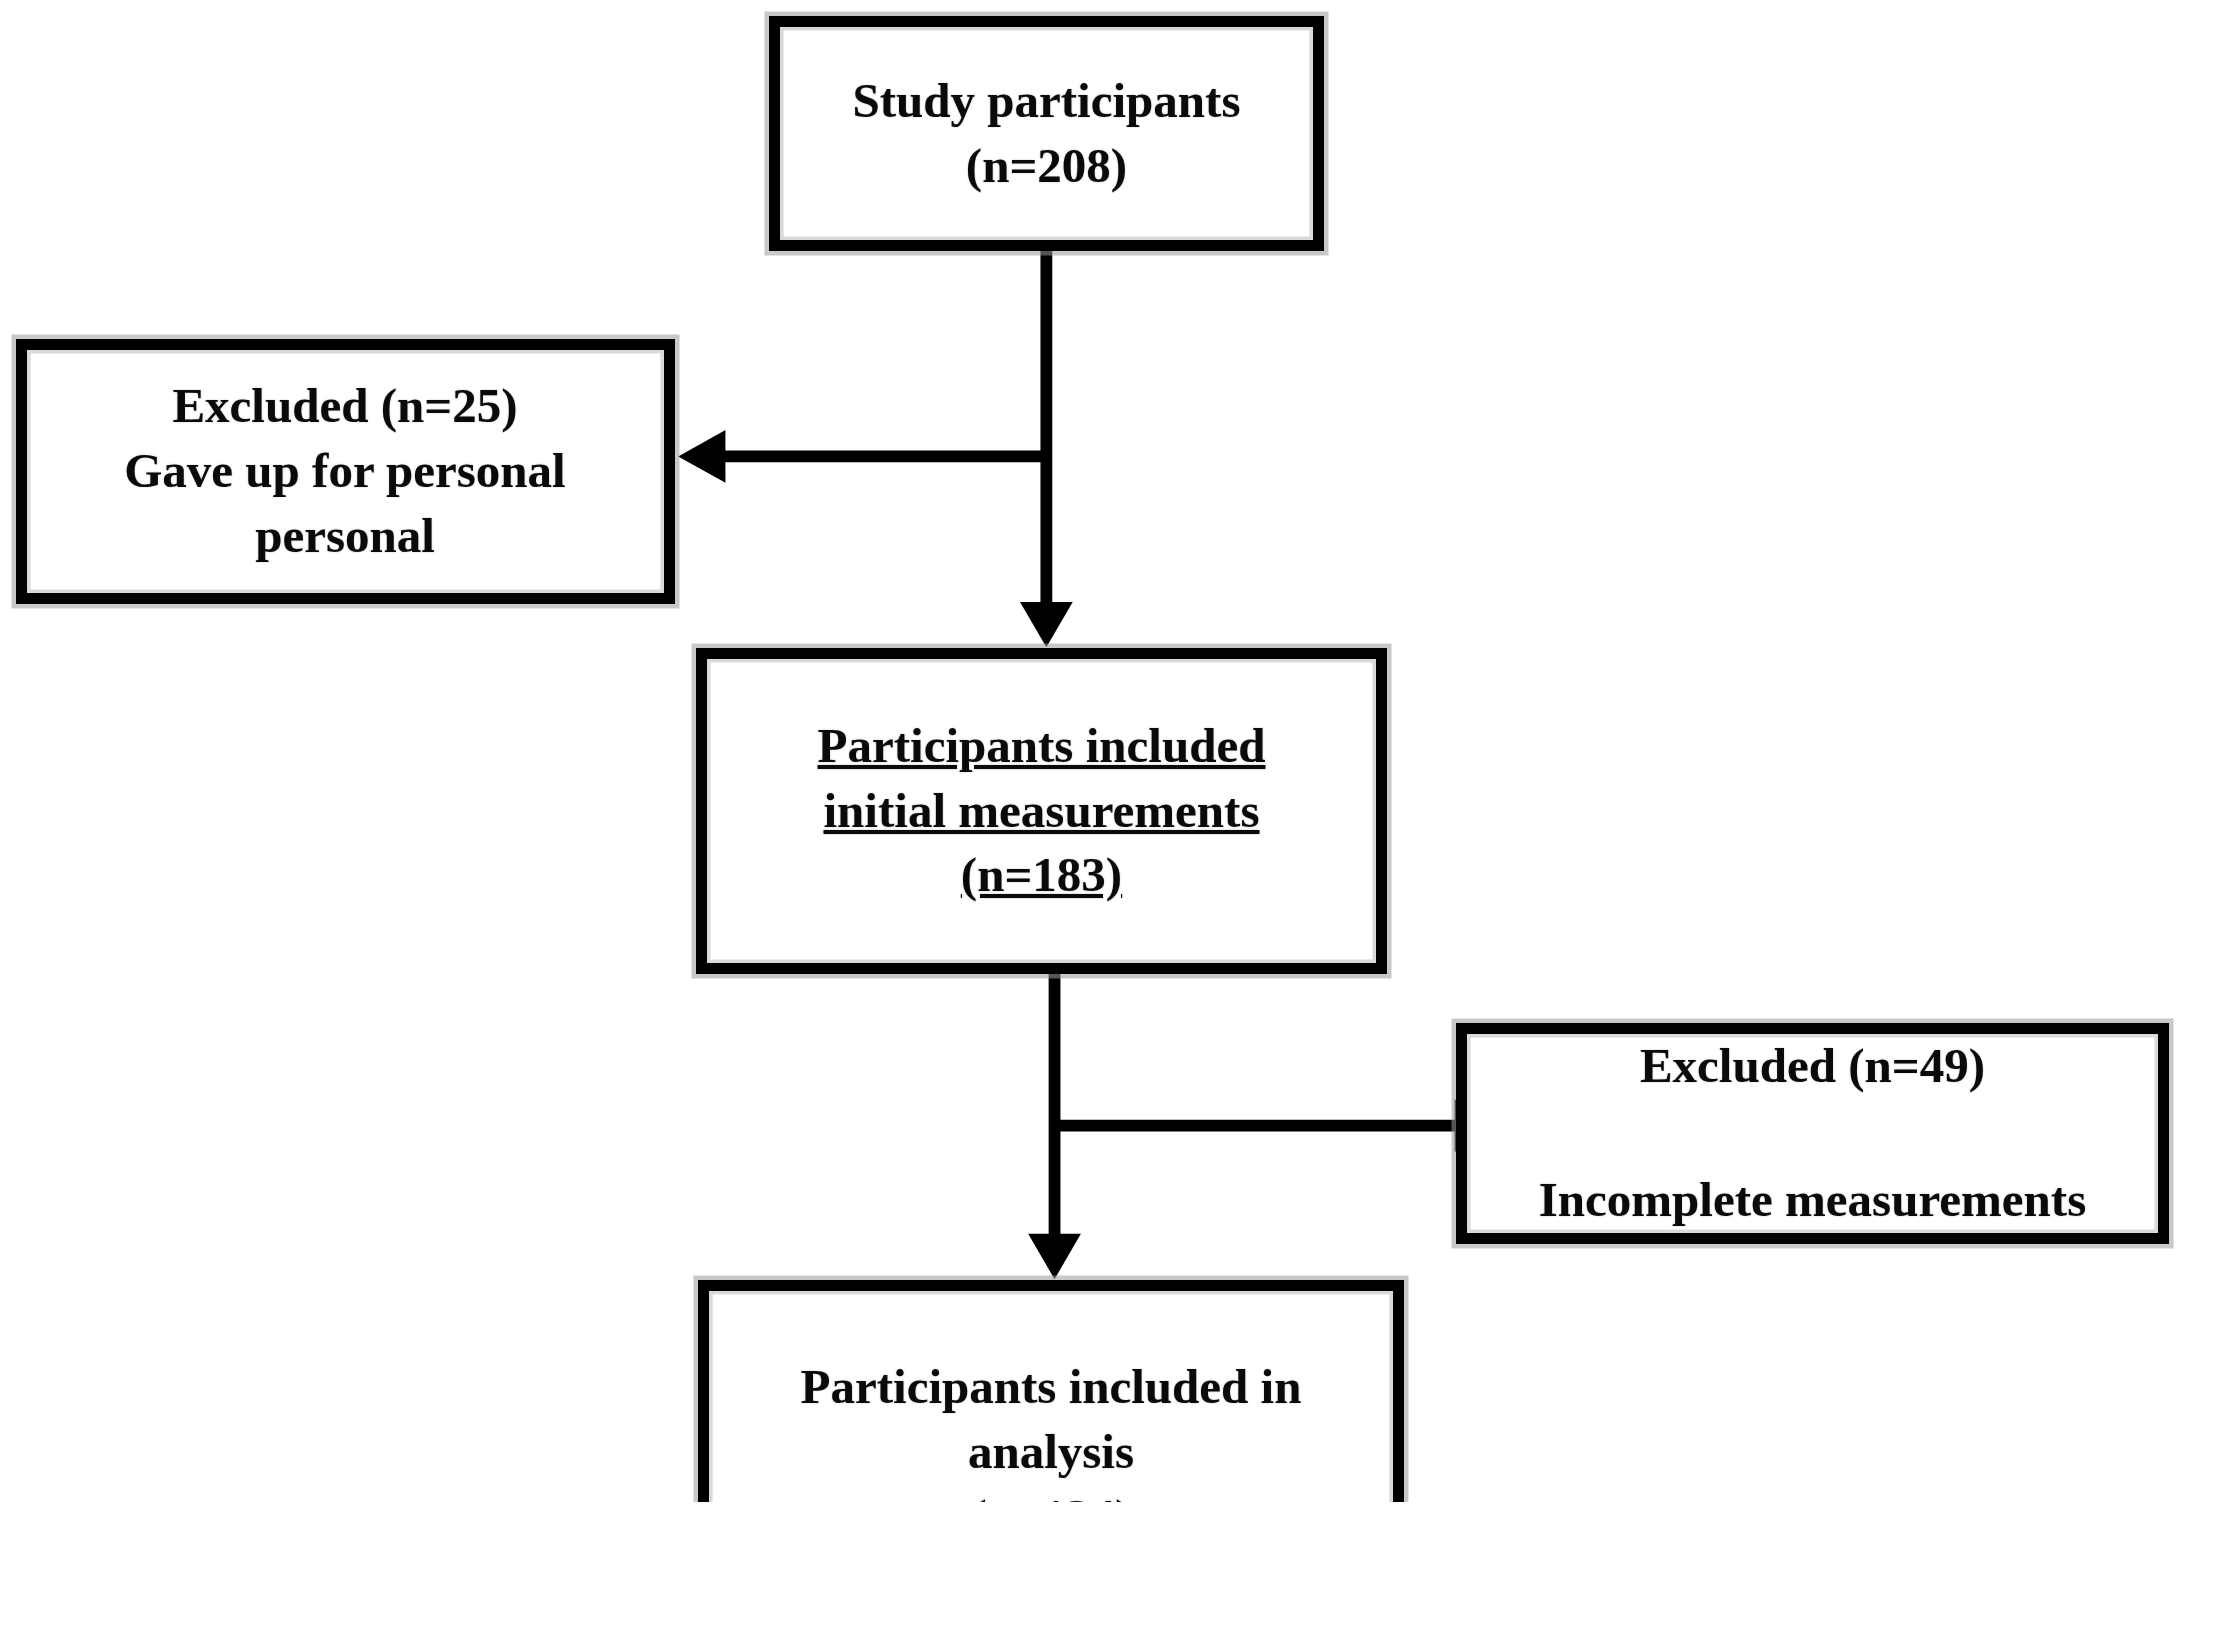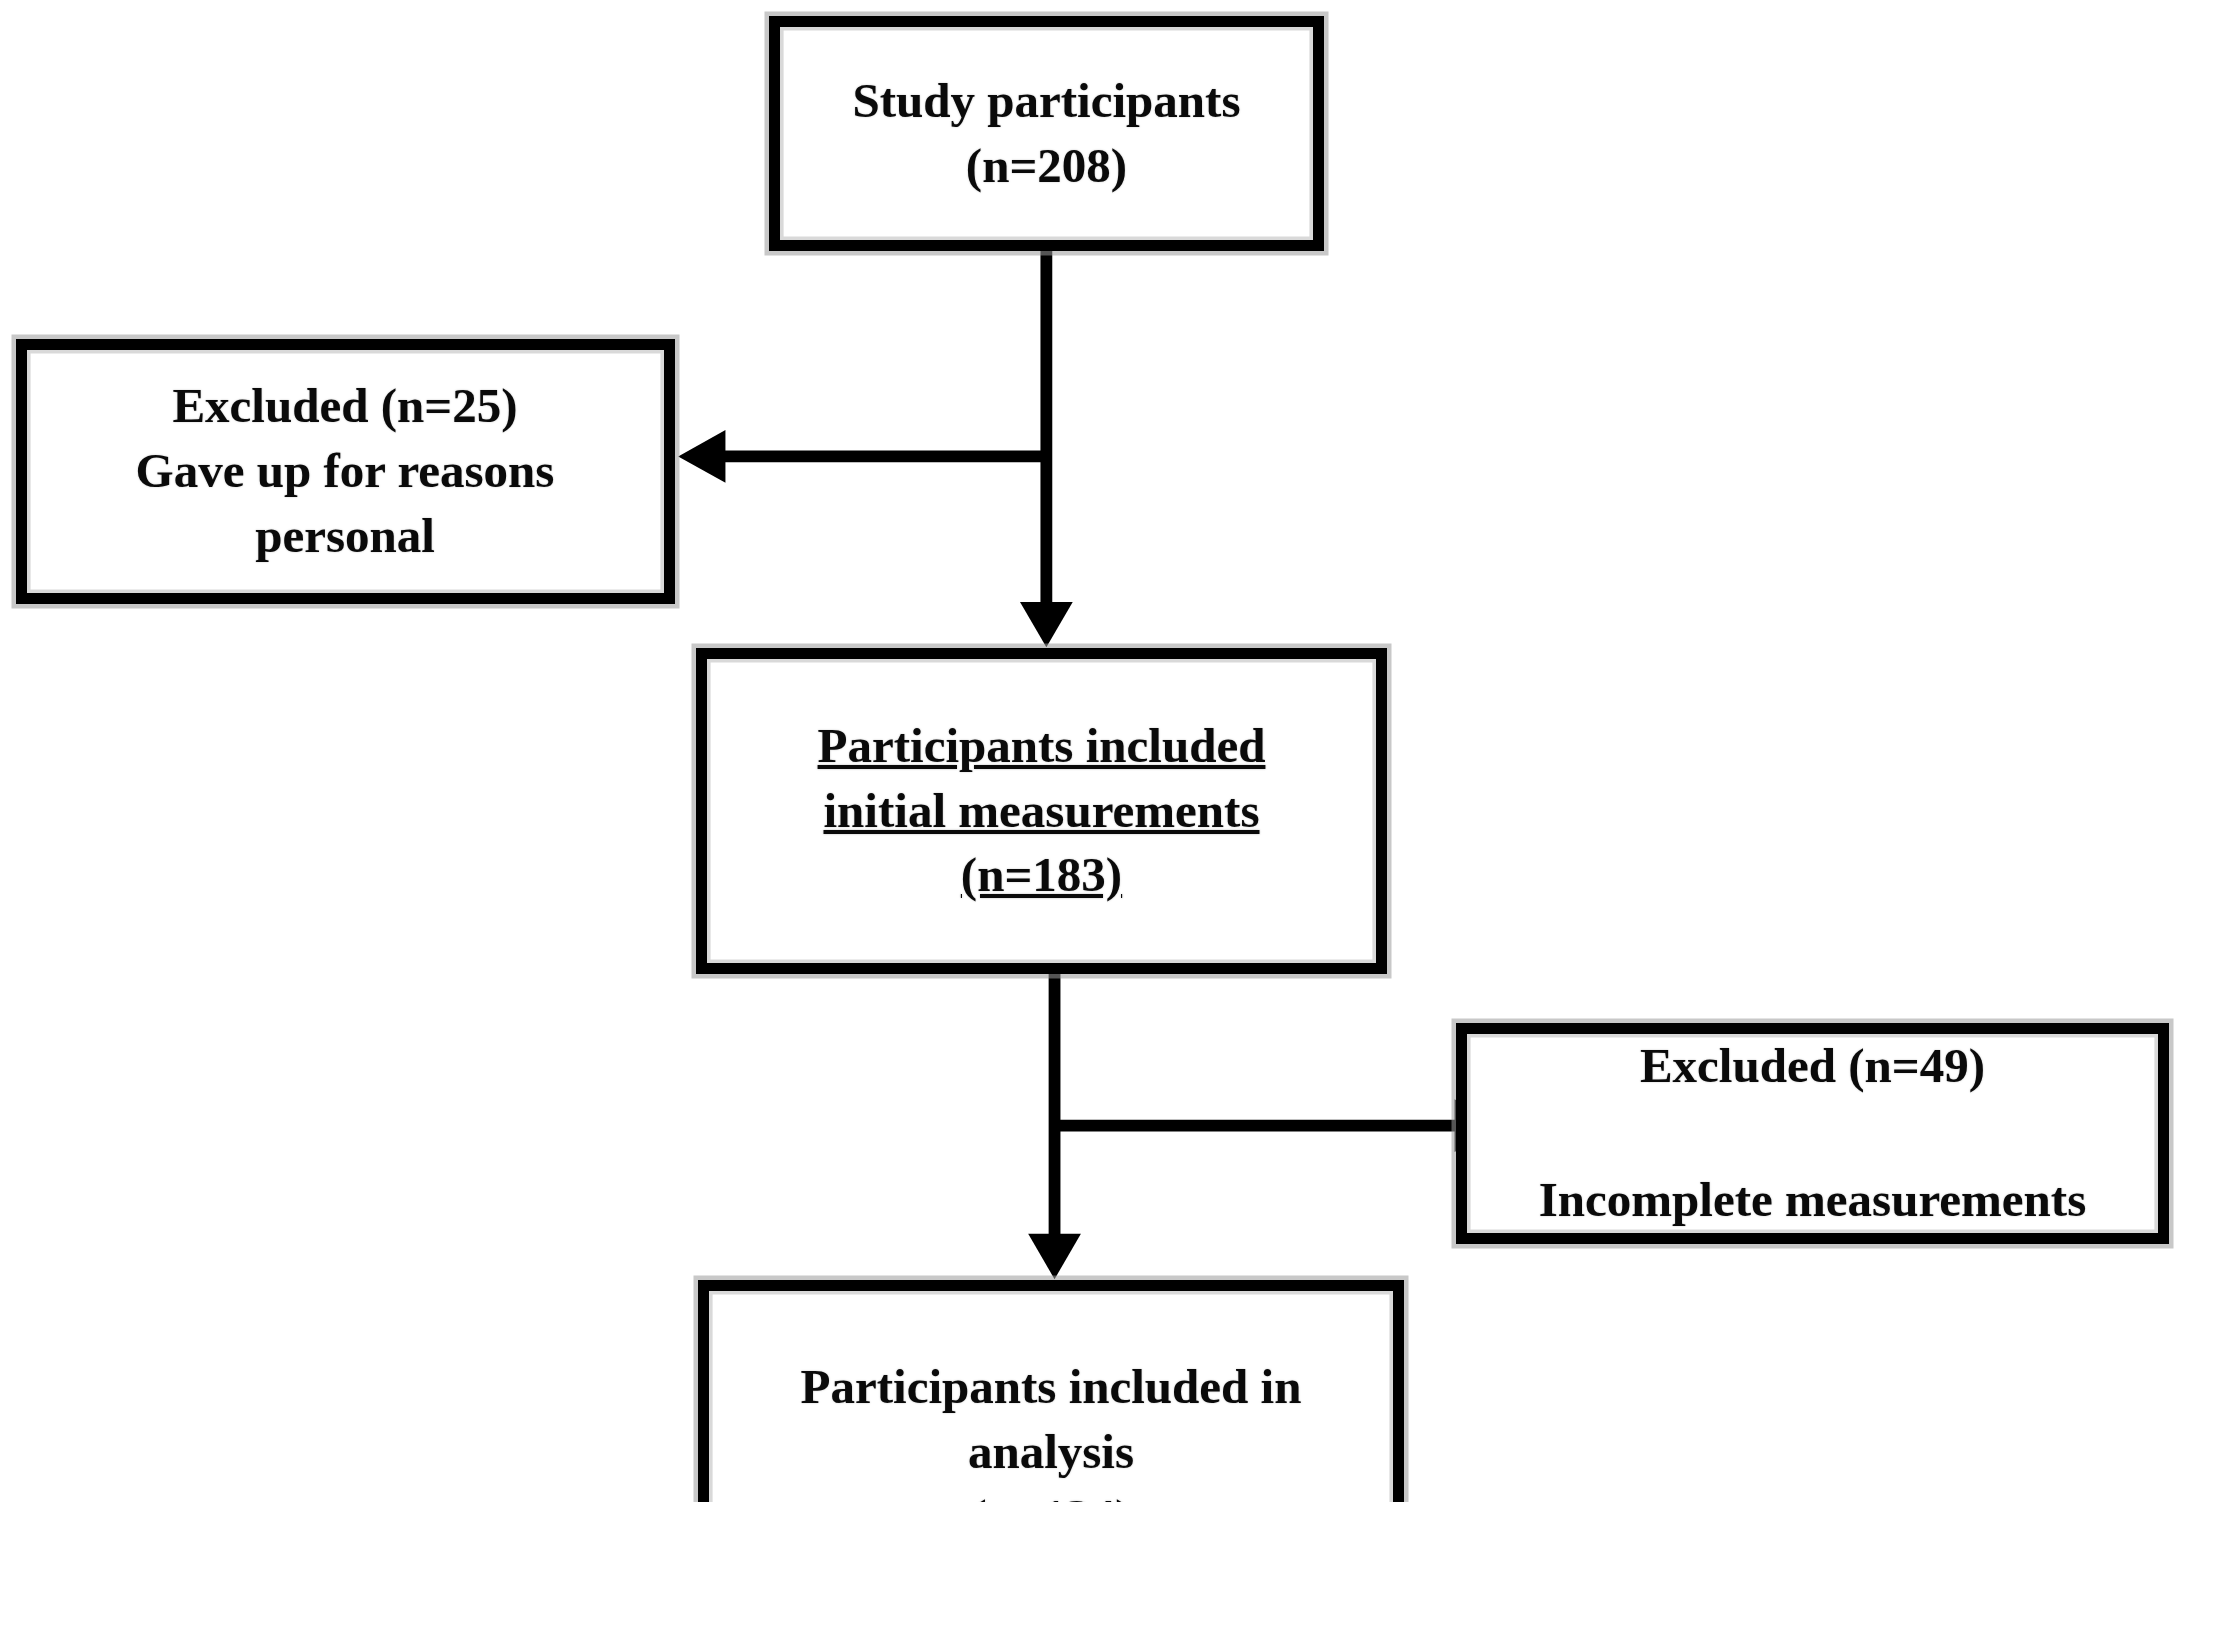--- a/index.html
+++ b/index.html
@@ -70,21 +70,21 @@
     <polygon points="1652,1238 1600,1209 1600,1267"></polygon>
   </svg>
 
   <div class="node" id="node-study">
     <span>Study participants</span>
     <span>(n=208)</span>
   </div>
 
   <div class="node" id="node-excluded-25">
     <span>Excluded (n=25)</span>
-    <span>Gave up for reasons</span>
+    <span>Gave up for personal</span>
     <span>personal</span>
   </div>
 
   <div class="node" id="node-initial">
     <span>Participants included</span>
     <span>initial measurements</span>
     <span>(n=183)</span>
   </div>
 
   <div class="node" id="node-excluded-49">

